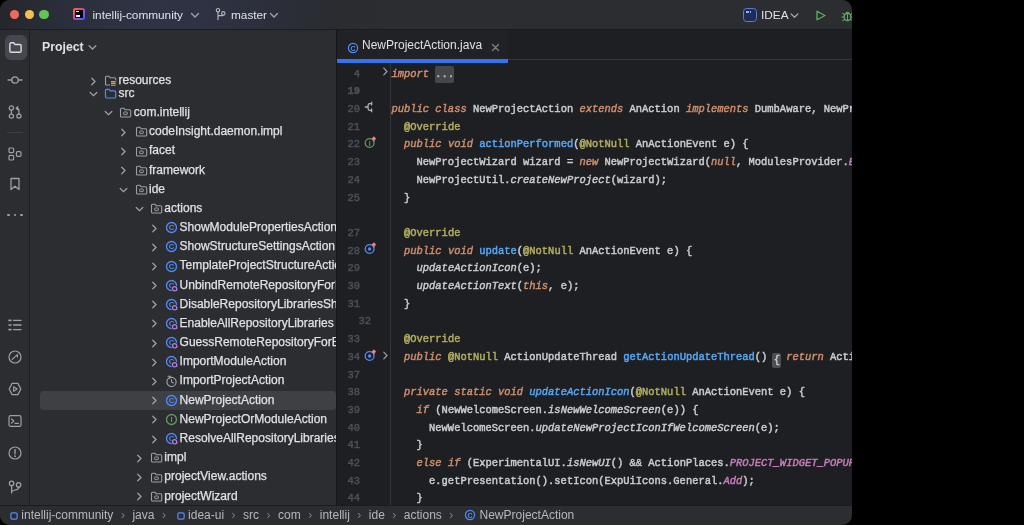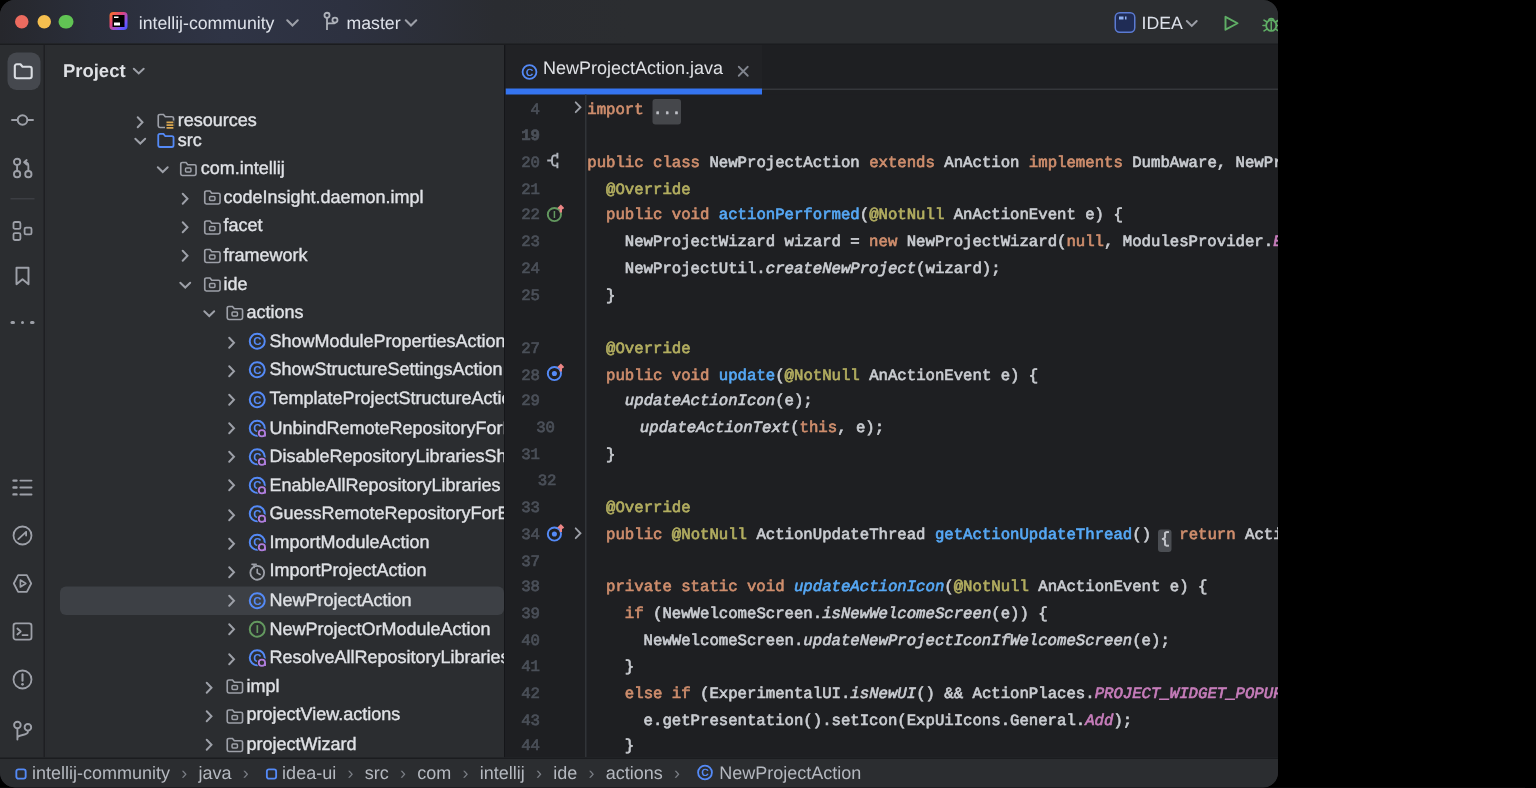--- a/index.html
+++ b/index.html
@@ -25,21 +25,21 @@
   #status .bc{position:absolute;top:0;height:19px;line-height:19px;white-space:nowrap;}
   
   .trow{position:absolute;left:0;width:305px;height:19.2px;line-height:19.2px;white-space:nowrap;color:#dfe1e5;font-size:12px;-webkit-text-stroke:0.25px currentColor;}
   .ticon{position:absolute;top:3.5px;width:13px;height:13px;}
   .tlabel{position:absolute;top:0;}
   #selrow{position:absolute;left:9px;width:296px;height:19.2px;background:#3d4045;border-radius:4px;}
   
   .cl{position:absolute;left:0;width:656px;height:17.7px;line-height:17.7px;font-family:"Liberation Mono",monospace;font-size:10.45px;white-space:pre;color:#c9ccd1;-webkit-text-stroke:0.45px currentColor;}
   .lnum{position:absolute;left:0;width:23px;text-align:right;color:#4b5059;}
   .code{position:absolute;left:54.5px;top:0;}
-  .kw{color:#cf8e6d;}
+  .kw{color:#cf8e6d;font-style:italic;}
   .ann{color:#b3ae60;}
   .mth{color:#56a8f5;}
   .cst{color:#c77dbb;font-style:italic;}
   .itl{font-style:italic;}
   .fold{display:inline-block;background:#45474b;border-radius:2px;color:#bfc1c7;height:17.2px;vertical-align:top;}
   .sep{margin:0 7.5px;color:#7a7e85;}
   .brace{display:inline-block;background:#4b4e53;border-radius:2px;padding:0 1.5px;margin:0 -1.5px;height:15px;vertical-align:-3px;line-height:15px;}
 </style>
 </head>
 <body>
@@ -479,21 +479,21 @@
       <div class="cl" style="top:141.85px;"><span class="lnum">24</span><span class="code">    NewProjectUtil.<i>createNewProject</i>(wizard);</span></div>
       <div class="cl" style="top:159.55px;"><span class="lnum">25</span><span class="code">  }</span></div>
       <div class="cl" style="top:194.95px;"><span class="lnum">27</span><span class="code">  <span class="ann">@Override</span></span></div>
       <div class="cl" style="top:212.65px;"><span class="lnum">28</span><span class="code">  <span class="kw">public void </span><span class="mth">update</span>(<span class="ann">@NotNull</span> AnActionEvent e) {</span></div>
       <svg class="abs" style="left:27.2px;top:212.30px;" width="13" height="13" viewBox="0 0 13 13">
           <circle cx="5.6" cy="7" r="4.4" stroke="#548af7" stroke-width="1.3" fill="none"></circle>
           <circle cx="5.6" cy="7" r="1.7" fill="#548af7"></circle>
           <path d="M9.9 5.6 L9.9 1.8 M8.2 3.2 L9.9 1.4 L11.6 3.2" stroke="#ec8585" stroke-width="1.5" fill="none"></path>
         </svg>
       <div class="cl" style="top:230.35px;"><span class="lnum">29</span><span class="code">    <i>updateActionIcon</i>(e);</span></div>
-      <div class="cl" style="top:248.05px;margin-left:10px;"><span class="lnum">30</span><span class="code">    <i>updateActionText</i>(<span class="kw">this</span>, e);</span></div>
+      <div class="cl" style="top:248.05px;"><span class="lnum">30</span><span class="code">    <i>updateActionText</i>(<span class="kw">this</span>, e);</span></div>
       <div class="cl" style="top:265.75px;"><span class="lnum">31</span><span class="code">  }</span></div>
       <div class="cl" style="top:283.45px;margin-left:11px;"><span class="lnum">32</span><span class="code"></span></div>
       <div class="cl" style="top:301.15px;"><span class="lnum">33</span><span class="code">  <span class="ann">@Override</span></span></div>
       <div class="cl" style="top:318.85px;"><span class="lnum">34</span><span class="code">  <span class="kw">public </span><span class="ann">@NotNull</span> ActionUpdateThread <span class="mth">getActionUpdateThread</span>() <span class="brace">{</span> <span class="kw">return</span> ActionUpdateThread.<span class="cst">BGT</span>; <span class="brace">}</span></span></div>
       <svg class="abs" style="left:27.2px;top:318.50px;" width="13" height="13" viewBox="0 0 13 13">
           <circle cx="5.6" cy="7" r="4.4" stroke="#548af7" stroke-width="1.3" fill="none"></circle>
           <circle cx="5.6" cy="7" r="1.7" fill="#548af7"></circle>
           <path d="M9.9 5.6 L9.9 1.8 M8.2 3.2 L9.9 1.4 L11.6 3.2" stroke="#ec8585" stroke-width="1.5" fill="none"></path>
         </svg>
       <svg class="abs" style="left:44.5px;top:320.50px;" width="7" height="9" viewBox="0 0 7 9">

